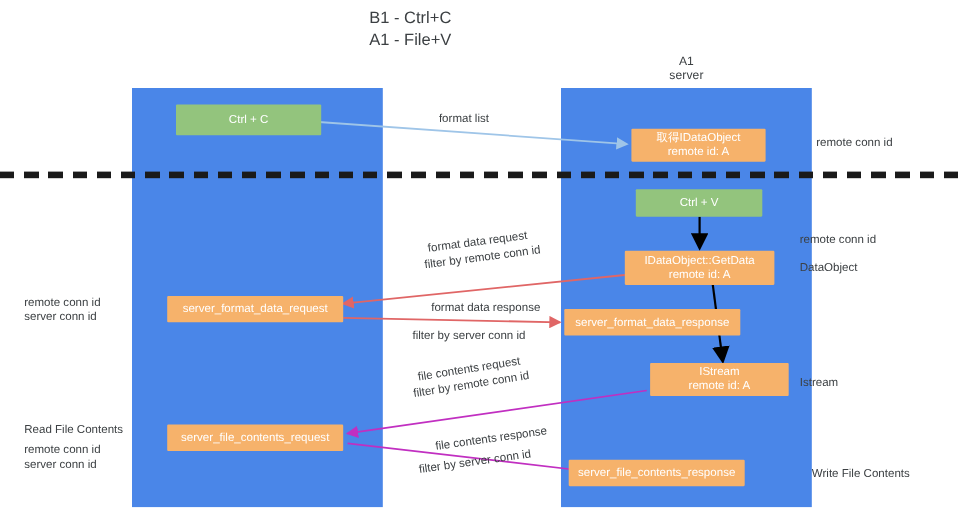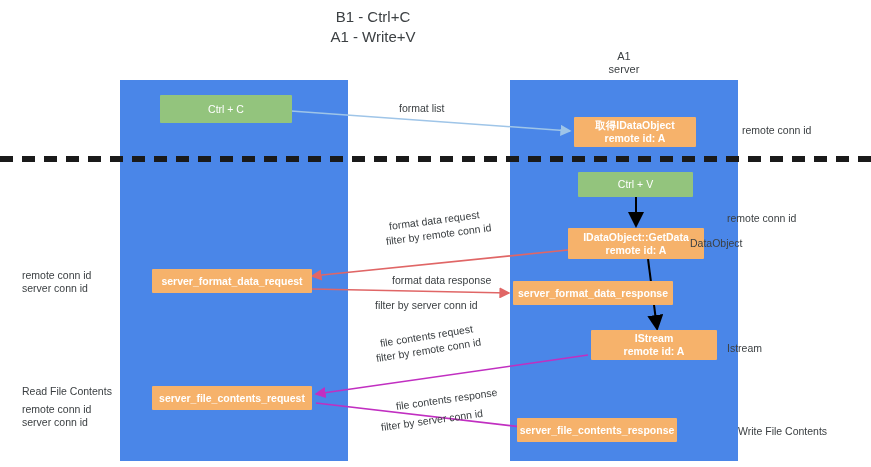--- a/index.html
+++ b/index.html
@@ -46,21 +46,21 @@
     align-items:center;
     justify-content:center;
     text-align:center;
     color:#ffffff;
     font-size:10.5px;
     line-height:13px;
     border-radius:1px;
     padding:2px 4px;
     z-index:5;
   }
-  .node.orange{background:#f6b26b;font-weight:bold;}
+  .node.orange{background:#f6b26b;}
   .node.green{background:#93c47d;}
   .node .l2{font-size:10.5px;}
 
   
   .lbl{
     position:absolute;
     font-size:10.5px;
     line-height:14px;
     color:#3c4043;
     white-space:nowrap;
@@ -90,21 +90,21 @@
 
   svg.edges{position:absolute;left:0;top:0;width:871px;height:467px;z-index:4;overflow:visible;}
 </style>
 </head>
 <body>
 
 <div id="stage">
 
   <div class="title">
     <div>B1 - Ctrl+C</div>
-    <div>A1 - Write+V</div>
+    <div>A1 - File+V</div>
   </div>
 
   <div class="lane-header" style="left:510px;top:50px;width:228px;">
     <div>A1</div>
     <div>server</div>
   </div>
 
   <div class="lane" style="left:120px;top:80px;width:228px;height:381px;"></div>
   <div class="lane" style="left:510px;top:80px;width:228px;height:381px;"></div>
 
@@ -197,21 +197,21 @@
     <span class="plain">filter by </span><span class="purple-strong">remote conn id</span>
   </div>
 
   <div class="lbl plain rot-up3" style="left:396px;top:399px;">file contents response</div>
   <div class="lbl rot-up3" style="left:381px;top:420px;">
     <span class="plain">filter by </span><span class="purple-strong">server conn id</span>
   </div>
 
   <div class="side-lbl purple" style="left:742px;top:123px;">remote conn id</div>
   <div class="side-lbl purple" style="left:727px;top:211px;">remote conn id</div>
-  <div class="side-lbl" style="left:690px;top:236px;">DataObject</div>
+  <div class="side-lbl" style="left:727px;top:236px;">DataObject</div>
   <div class="side-lbl" style="left:727px;top:341px;">Istream</div>
   <div class="side-lbl" style="left:738px;top:424px;">Write File Contents</div>
 
   <div class="side-lbl purple" style="left:22px;top:268px;">remote conn id</div>
   <div class="side-lbl green" style="left:22px;top:281px;">server conn id</div>
 
   <div class="side-lbl" style="left:22px;top:384px;">Read File Contents</div>
   <div class="side-lbl purple" style="left:22px;top:402px;">remote conn id</div>
   <div class="side-lbl green" style="left:22px;top:415px;">server conn id</div>
 

